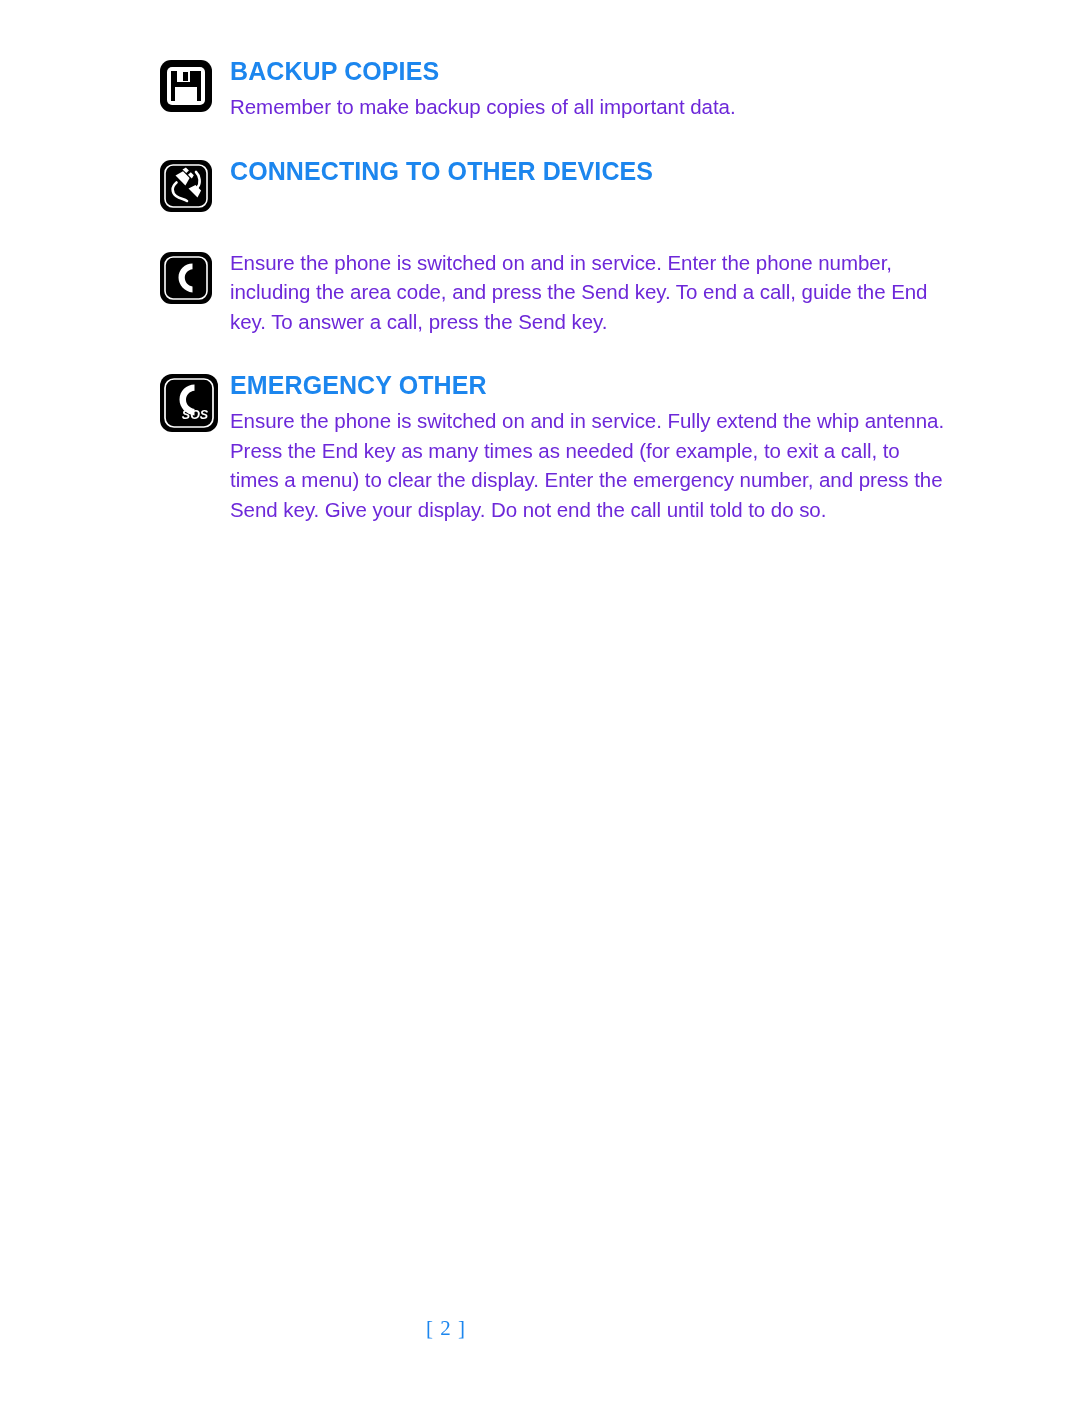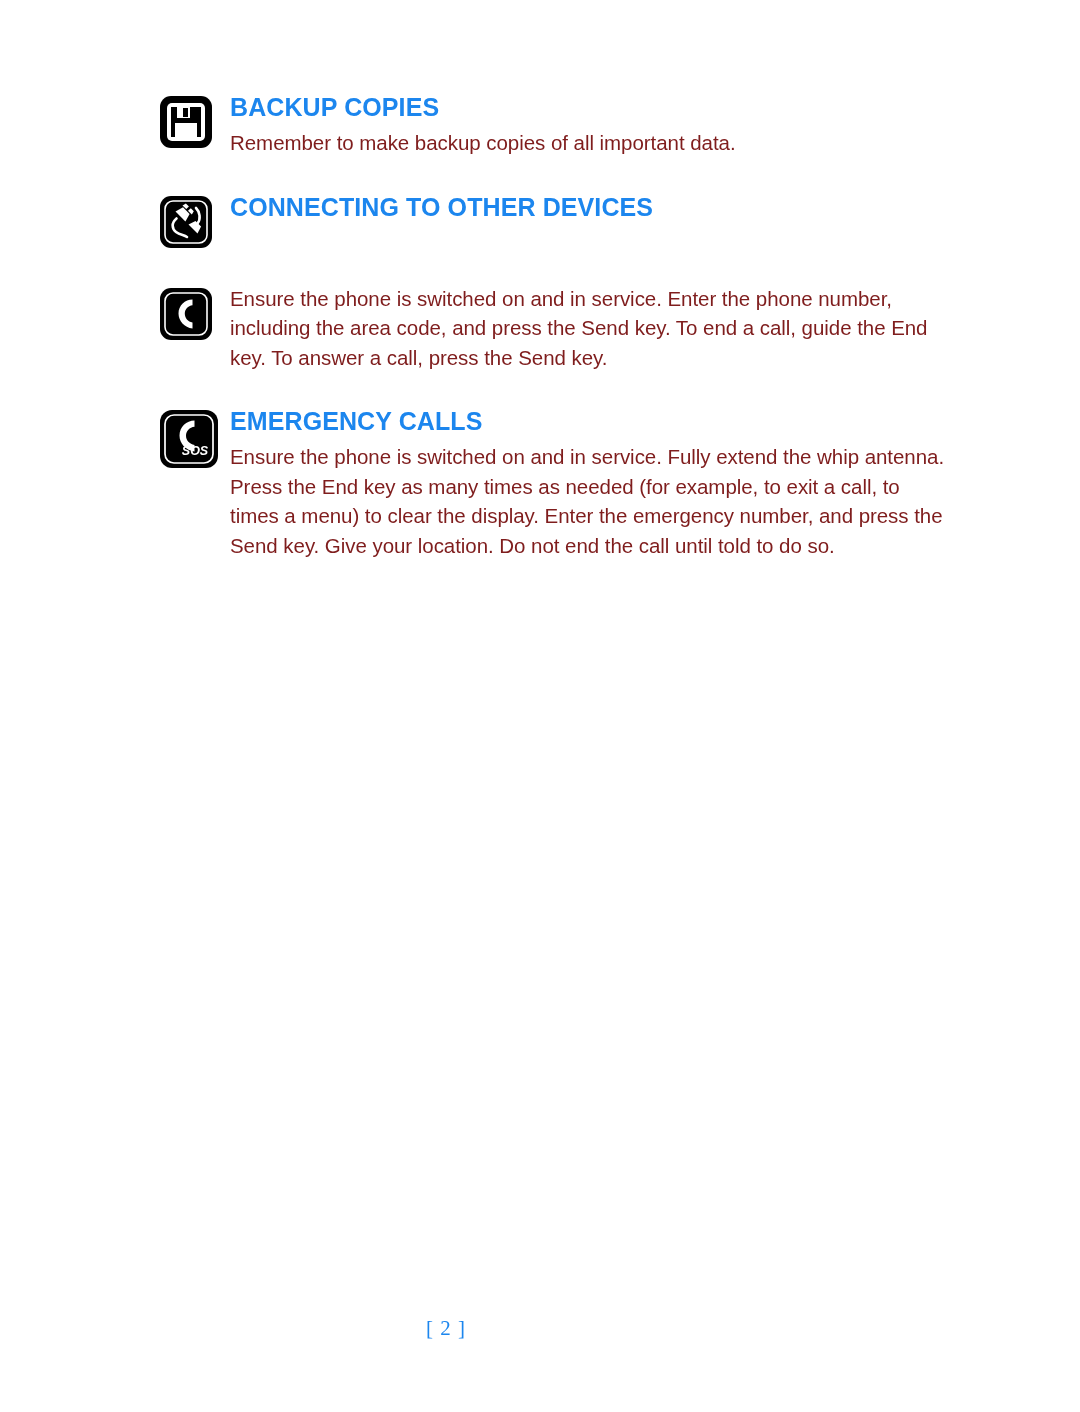--- a/index.html
+++ b/index.html
@@ -14,21 +14,21 @@
     -webkit-font-smoothing: antialiased;
     position: relative;
     overflow: hidden;
   }
 
   .page {
     position: relative;
     width: 892px;
     height: 1412px;
     box-sizing: border-box;
-    padding: 92px 140px 0 140px;
+    padding: 56px 140px 0 140px;
   }
 
   .content {
     width: 800px;
     margin-left: 18px;
   }
 
   
   .section {
     display: flex;
@@ -53,21 +53,21 @@
     font-family: "Liberation Sans", sans-serif;
     font-weight: bold;
     font-size: 25px;
     letter-spacing: 0.1px;
     line-height: 30px;
     margin: 0 0 6px 0;
     white-space: nowrap;
   }
 
   .body-text {
-    color: #7f1d1d;
+    color: #6d28d9;
     font-size: 20.5px;
     line-height: 29.5px;
     margin: 0;
     max-width: 716px;
     letter-spacing: -0.05px;
   }
 
   .body-text b {
     font-weight: normal;
   }
@@ -164,21 +164,21 @@
                    C 28.5 12.5, 21.5 19, 21.5 27.5
                    C 21.5 35.5, 28 42.5, 36.5 43.5
                    L 36.5 37
                    C 31.5 36.2, 28 32.2, 28 27.8
                    C 28 23, 31.5 19.2, 36.5 18.7
                    Z" fill="#ffffff"></path>
           <text x="37" y="47" font-family="'Liberation Sans', sans-serif" font-size="12.5" font-weight="bold" font-style="italic" fill="#ffffff" text-anchor="middle">SOS</text>
         </svg>
       </div>
       <div class="text-col">
-        <h2 class="heading">EMERGENCY CALLS</h2>
-        <p class="body-text"><span>Ensure the phone is switched on and in service. Fully extend the whip antenna. Press the </span><b>End</b><span> key as many times as needed (for example, to exit a call, to times a menu) to clear the display. Enter the emergency number, and press the </span><b>Send</b><span> key. Give your location. Do not end the call until told to do so.</span></p>
+        <h2 class="heading">EMERGENCY OTHER</h2>
+        <p class="body-text"><span>Ensure the phone is switched on and in service. Fully extend the whip antenna. Press the </span><b>End</b><span> key as many times as needed (for example, to exit a call, to times a menu) to clear the display. Enter the emergency number, and press the </span><b>Send</b><span> key. Give your display. Do not end the call until told to do so.</span></p>
       </div>
     </div>
 
   </div>
 
   <div class="footer">[ 2 ]</div>
 </div>
 
 </body></html>

